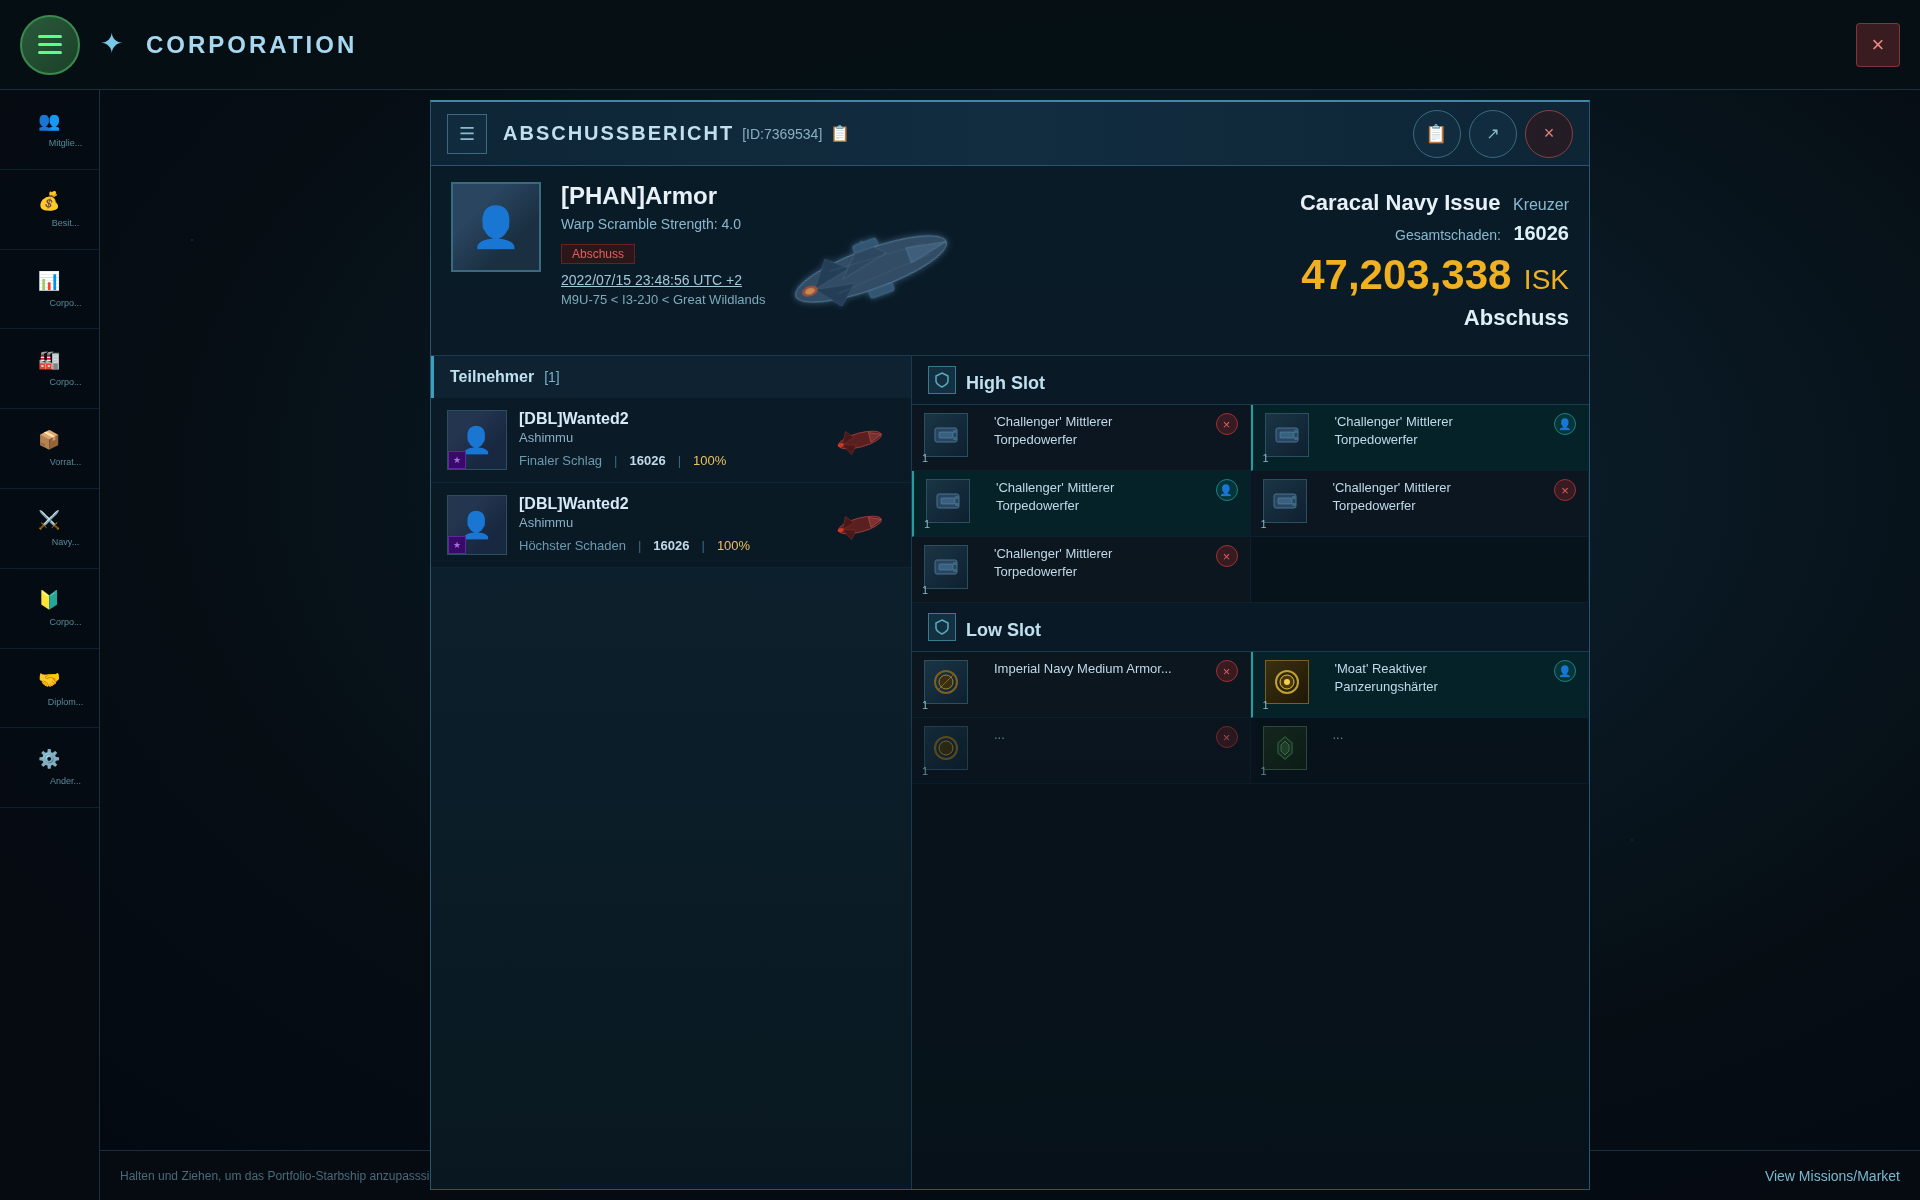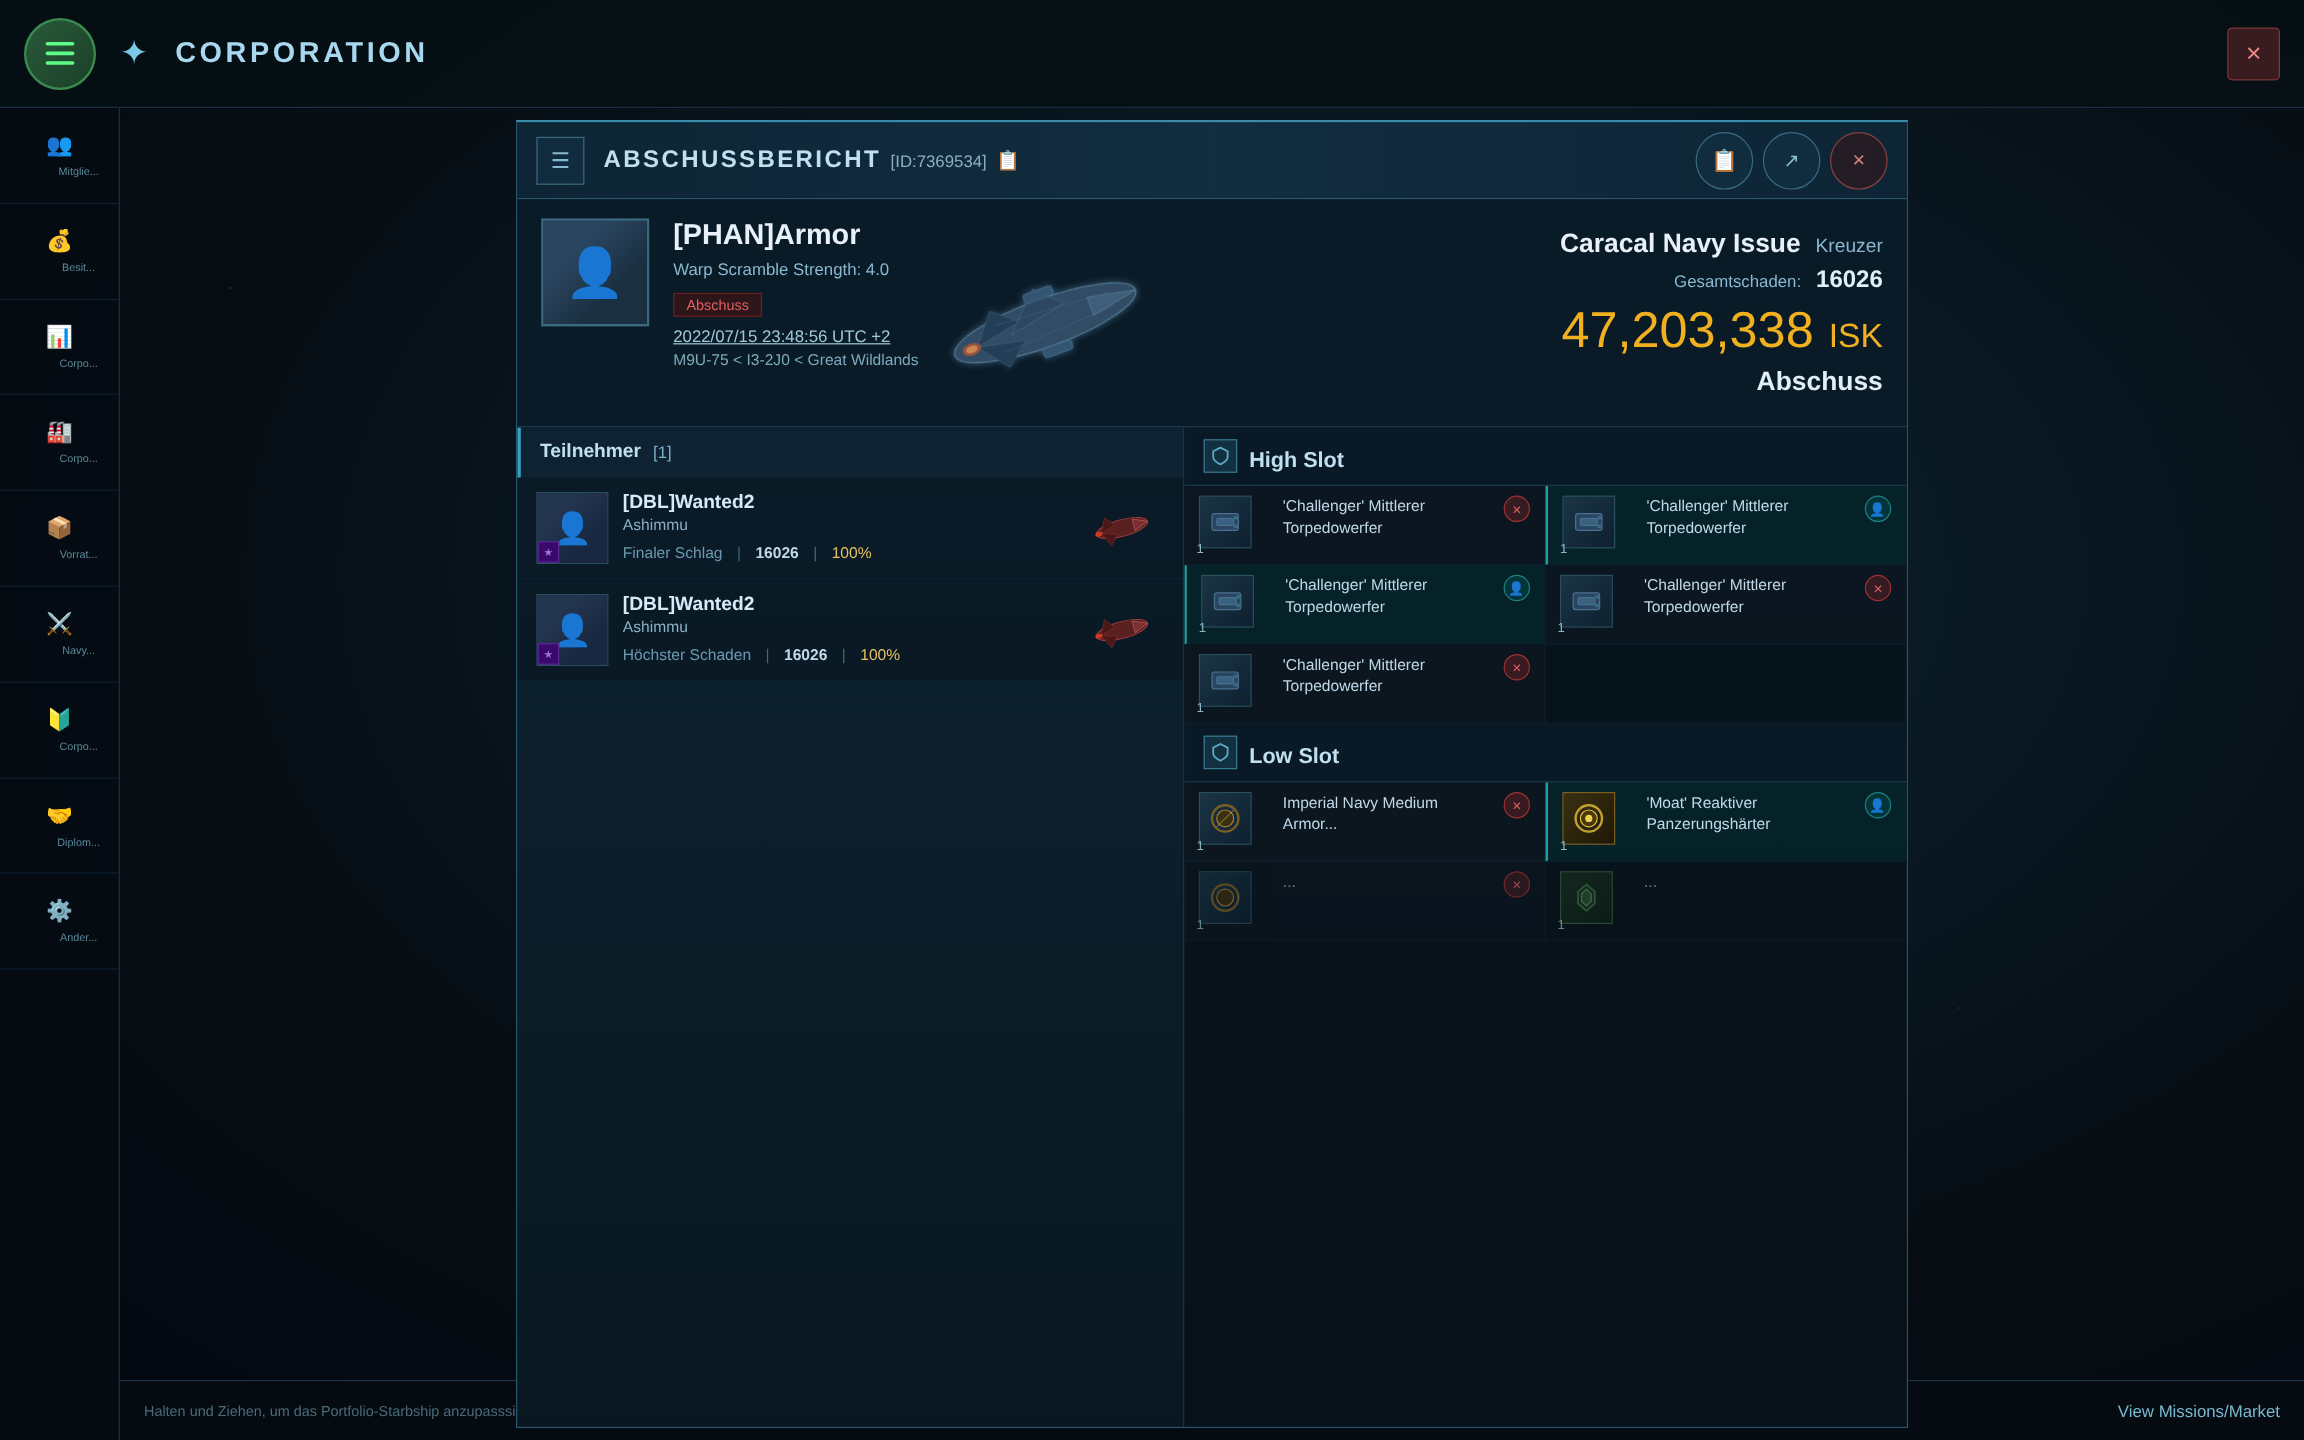--- a/index.html
+++ b/index.html
@@ -314,21 +314,21 @@
     }
 
     .total-damage-value {
       font-size: 20px;
       color: #e0f0f8;
       font-weight: 600;
     }
 
     .isk-value {
       font-size: 42px;
-      font-weight: 400;
+      font-weight: 700;
       color: #f0b020;
     }
 
     .isk-label {
       font-size: 28px;
       color: #f0b020;
       margin-left: 8px;
     }
 
     .kill-type-badge {
@@ -339,21 +339,21 @@
 
     
     .killmail-content {
       display: flex;
       flex: 1;
       overflow: hidden;
     }
 
     
     .participants-panel {
-      width: 556px;
+      width: 481px;
       border-right: 1px solid #1a3a50;
       flex-shrink: 0;
       overflow-y: auto;
     }
 
     .section-header {
       display: flex; align-items: center; gap: 10px;
       padding: 12px 16px;
       border-left: 3px solid #3aa0c0;
       background: rgba(15, 35, 50, 0.8);

